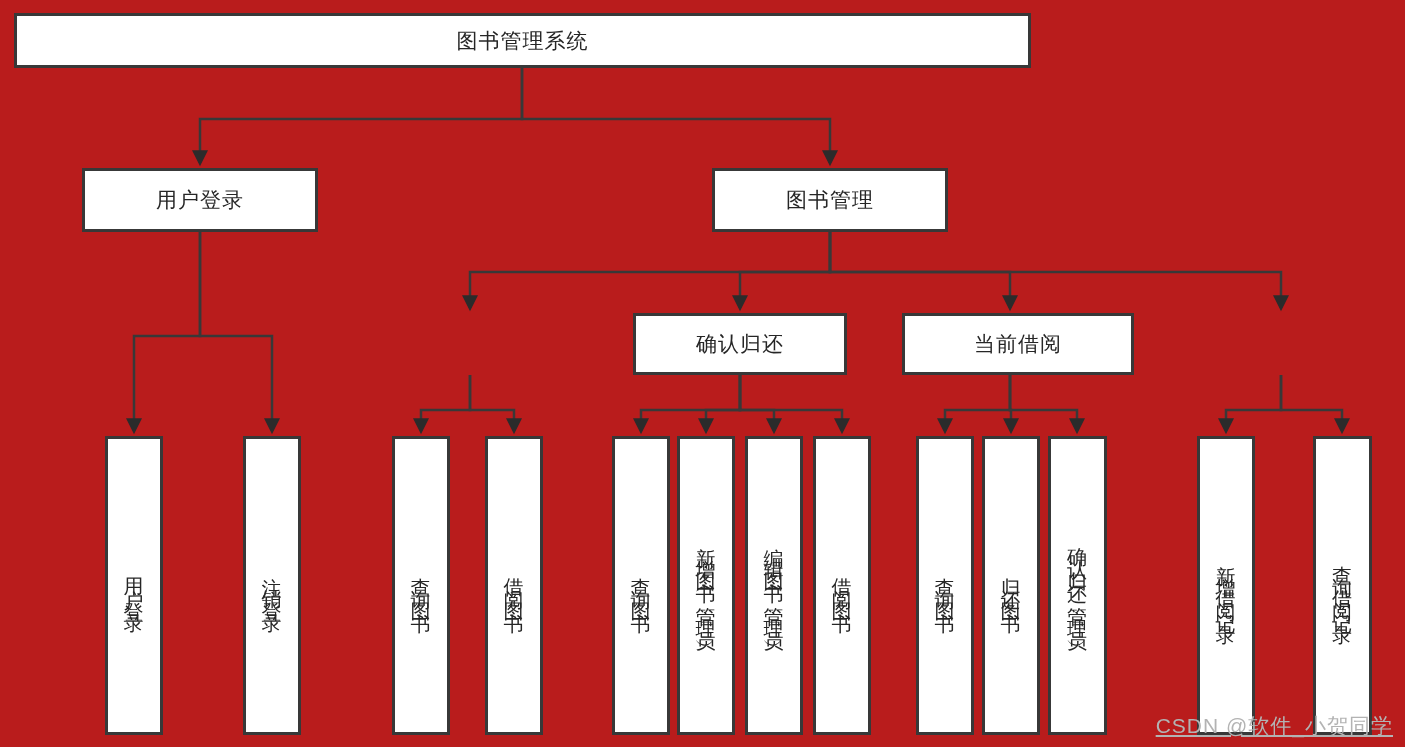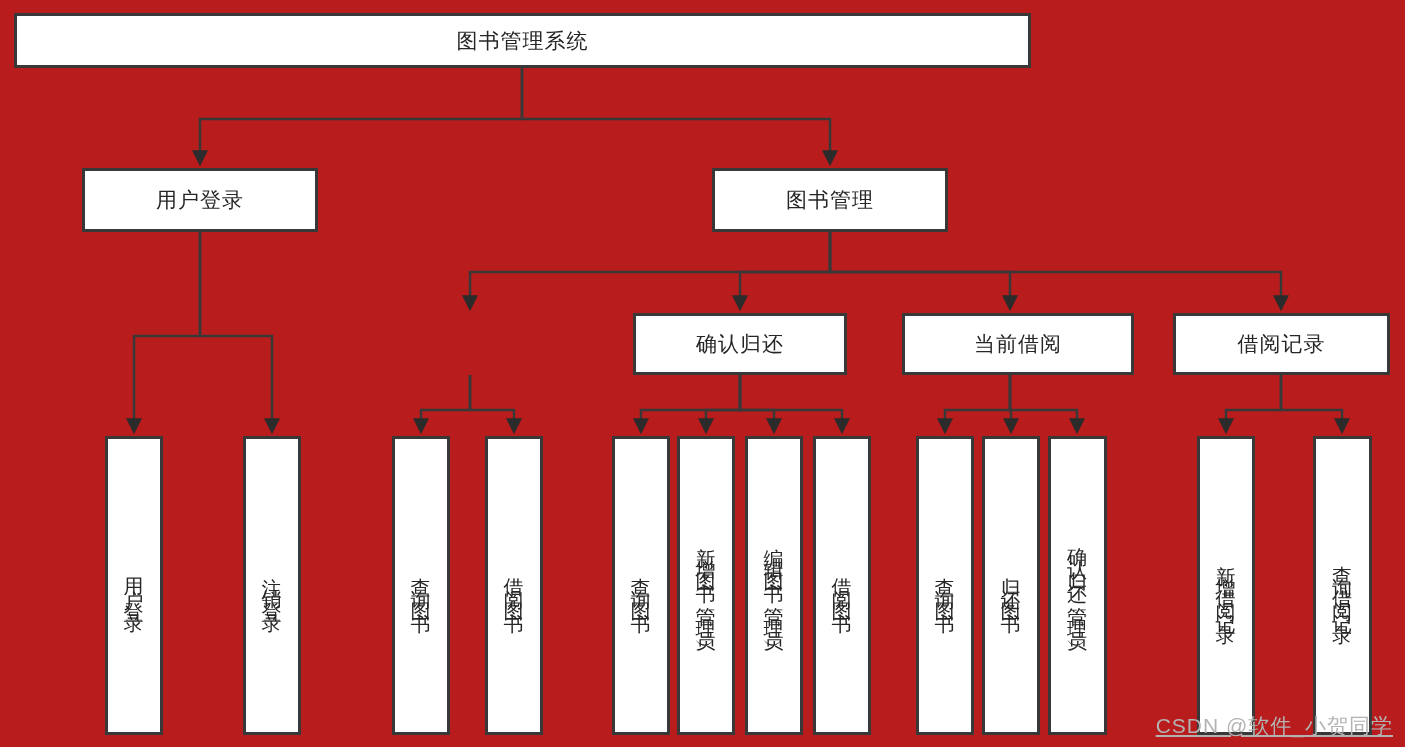--- a/index.html
+++ b/index.html
@@ -111,23 +111,20 @@
   <div class="node h-node" style="left:712px; top:168px; width:236px; height:64px;align-items:center;">
     <span>图书管理</span>
   </div>
 
   <div class="node h-node" style="left:633px; top:313px; width:214px; height:62px;">
     <span>确认归还</span>
   </div>
   <div class="node h-node" style="left:902px; top:313px; width:232px; height:62px;">
     <span>当前借阅</span>
   </div>
-  <div class="node h-node" style="left:1173px; top:313px; width:217px; height:62px;">
-    <span>借阅记录</span>
-  </div>
 
   <div class="node leaf-node" style="left:105px; top:436px; width:58px; height:299px;">
     <span class="v-label">用户登录</span>
   </div>
   <div class="node leaf-node" style="left:243px; top:436px; width:58px; height:299px;">
     <span class="v-label">注销登录</span>
   </div>
 
   <div class="node leaf-node" style="left:392px; top:436px; width:58px; height:299px;">
     <span class="v-label">查询图书</span>

